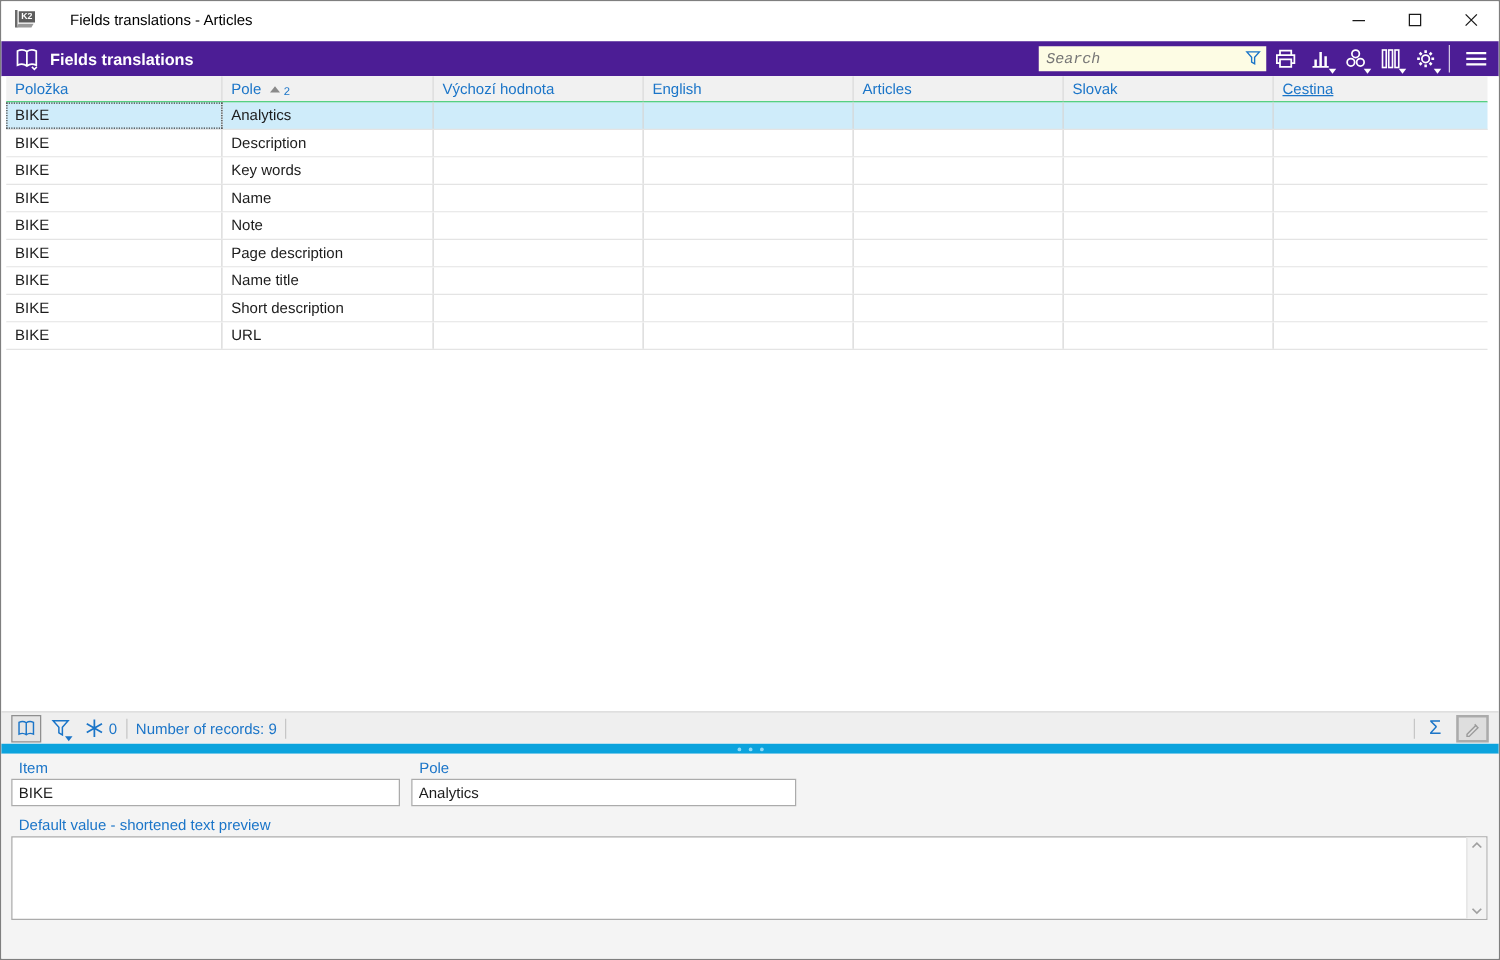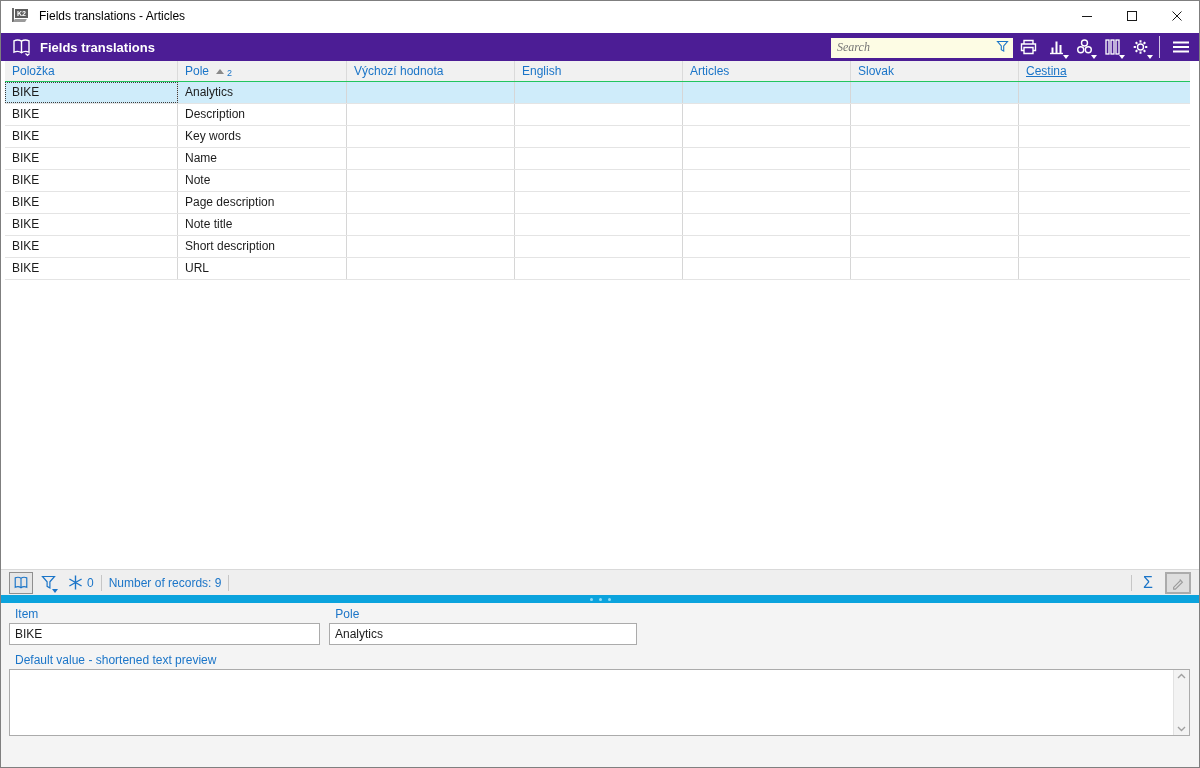--- a/index.html
+++ b/index.html
@@ -2,35 +2,35 @@
 <html><head>
 <meta charset="utf-8">
 <style>
   * { box-sizing: border-box; margin: 0; padding: 0; }
   html,body { width:1200px; height:768px; background:#e9e9e9; font-family:"Liberation Sans", sans-serif; }
   .window {
     width:1200px; height:768px; background:#fff;
     border:1px solid #7f7f7f; display:flex; flex-direction:column; overflow:hidden;
   }
   
-  .titlebar { height:30px; background:#fff; display:flex; align-items:center; padding-left:10px; flex:none; }
+  .titlebar { height:30px; background:#fff; display:flex; align-items:center; padding-left:10px; flex:none;gap:17px; }
   .appicon { width:20px; height:18px; position:relative; margin-right:8px; flex:none; }
   .appicon .bar { position:absolute; left:1px; top:1px; width:2px; height:14px; background:#6a6a6a; }
   .appicon .badge { position:absolute; left:4px; top:2px; width:13px; height:9px; background:#5d5d5d; color:#fff;
     font-size:7px; font-weight:bold; line-height:9px; text-align:center; }
   .appicon .base { position:absolute; left:3px; top:12px; width:12px; height:3px; background:#9a9a9a; transform:skewX(-30deg); }
   .titlebar-text { font-size:12px; color:#000; }
   .win-controls { margin-left:auto; display:flex; height:100%; }
   .win-btn { width:45px; height:100%; display:flex; align-items:center; justify-content:center; }
   .gap { height:2px; background:#fff; flex:none; }
   
   .appbar { height:28px; background:#4c1d95; display:flex; align-items:center; padding:0 6px 0 10px; flex:none; }
   .appbar-title { color:#fff; font-size:13px; font-weight:bold; margin-left:8px; }
   .searchbox { margin-left:auto; position:relative; width:182px; height:20px; flex:none; }
-  .searchbox input { width:100%; height:100%; border:none; background:#fdfce4; font-family:Liberation Serif, serif;
+  .searchbox input { width:100%; height:100%; border:none; background:#fdfce4; font-family:Liberation Mono, monospace;
     font-size:12px; font-style:italic; color:#444; padding:0 22px 0 6px; outline:none; }
   .search-funnel { position:absolute; right:3px; top:2px; }
   .tb-icon { width:25px; height:24px; margin-left:3px; position:relative; display:flex; align-items:center; justify-content:center; flex:none; }
   .caret-w { position:absolute; right:0; bottom:0; width:0; height:0;
     border-left:3px solid transparent; border-right:3px solid transparent; border-top:4px solid #fff; }
   .appbar-sep { width:1px; height:22px; background:rgba(255,255,255,.75); margin:0 5px 0 6px; flex:none; }
   
   .table-wrap { flex:1; background:#fff; padding:0 9px 0 4px; overflow:hidden; }
   .tgrid { display:grid; grid-template-columns:173px 169px 168px 168px 168px 168px 1fr; }
   .thead { height:21px; background:#f1f1f1; border-bottom:1px solid #22c55e; }
@@ -248,21 +248,21 @@
       <div class="cell">BIKE</div>
       <div class="cell">Page description</div>
       <div class="cell"></div>
       <div class="cell"></div>
       <div class="cell"></div>
       <div class="cell"></div>
       <div class="cell"></div>
     </div>
     <div class="tgrid trow">
       <div class="cell">BIKE</div>
-      <div class="cell">Note title</div>
+      <div class="cell">Name title</div>
       <div class="cell"></div>
       <div class="cell"></div>
       <div class="cell"></div>
       <div class="cell"></div>
       <div class="cell"></div>
     </div>
     <div class="tgrid trow">
       <div class="cell">BIKE</div>
       <div class="cell">Short description</div>
       <div class="cell"></div>

